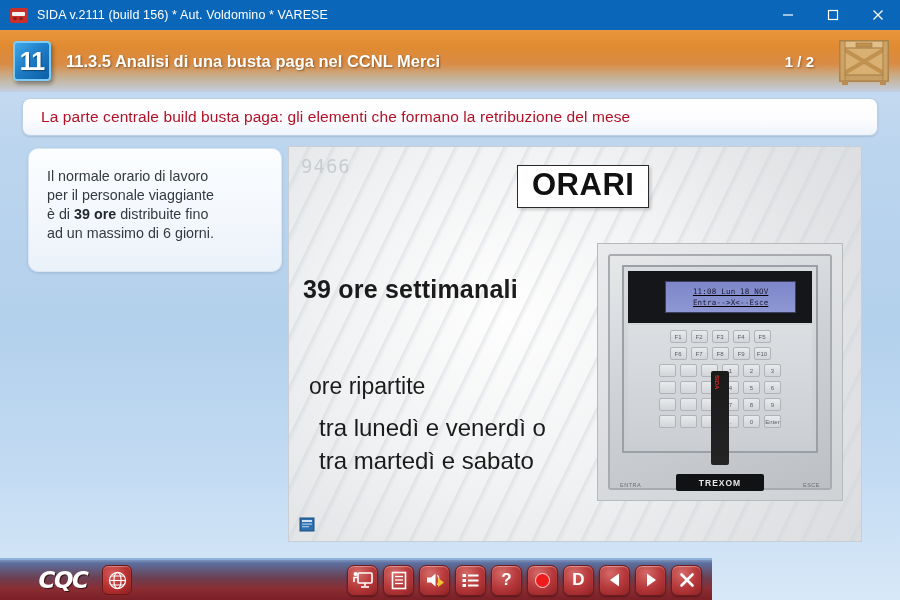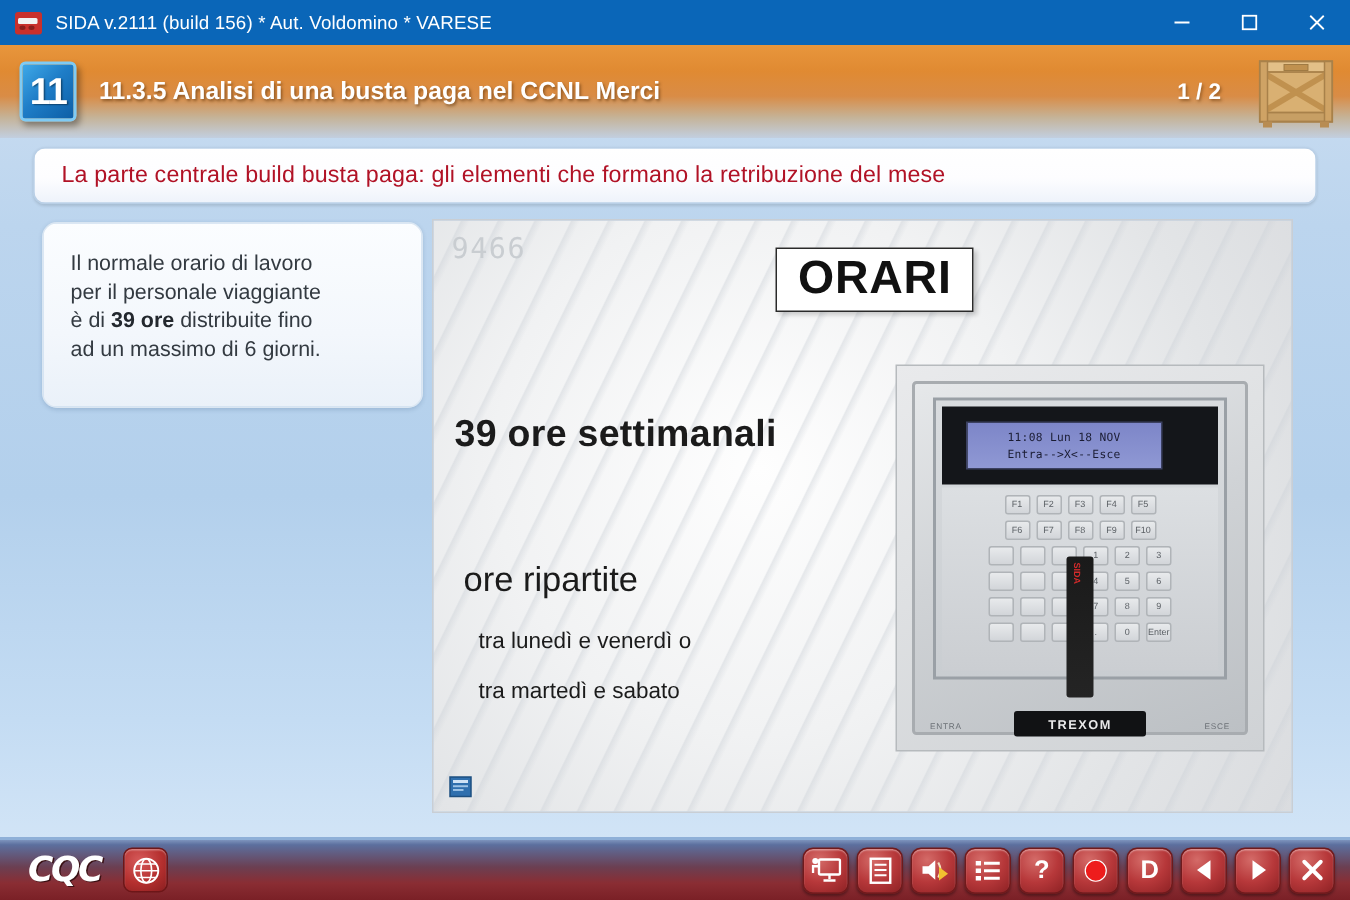--- a/index.html
+++ b/index.html
@@ -153,21 +153,21 @@
     position:absolute; left: 14px; top: 128px;
     font-size: 25px; font-weight: bold; color:#1b1b1b;
     letter-spacing: .2px;
   }
   .line-rip {
     position:absolute; left: 20px; top: 226px;
     font-size: 23px; color:#1b1b1b;
   }
   .line-days {
     position:absolute; left: 30px; top: 264px;
-    font-size: 15px; color:#1b1b1b; line-height: 33px;
+    font-size: 24px; color:#1b1b1b; line-height: 33px;
   }
   .corner-icon {
     position:absolute; left: 10px; bottom: 8px;
     width: 17px; height: 16px;
   }
 
   
   .device {
     position:absolute; right: 18px; top: 96px;
     width: 246px; height: 258px;
@@ -184,22 +184,23 @@
     position: relative;
   }
   .device-inner {
     width:100%; height: 188px;
     border: 2px solid #9aa0a6;
     background: linear-gradient(180deg,#d9dcdf 0%, #c9cdd1 100%);
     position: relative; padding: 4px;
   }
   .lcd-panel {
     height: 52px; background:#14161a;
-    display:flex; align-items:center; justify-content:flex-start;
+    display:flex; align-items:center; justify-content:flex-end;
     padding: 16px;
+    text-decoration: underline;
   }
   .lcd {
     width: 86%; height: 32px;
     background: linear-gradient(180deg,#7d86c8 0%, #8f98d4 100%);
     border: 1px solid #3b4060;
     display:flex; flex-direction:column; align-items:center; justify-content:center;
     font-family: "DejaVu Sans Mono", monospace;
     font-size: 7.5px; color: #1a1c33; line-height: 11px;
     letter-spacing: .2px;
   }
@@ -234,24 +235,25 @@
     display:flex; align-items:center; justify-content:center;
     color:#e8e8e8; font-size:8.5px; font-weight:bold; letter-spacing:1px;
   }
   .plate-label {
     position:absolute; bottom:0px; font-size:5.5px; color:#6b7076; letter-spacing:.5px;
   }
 
   
   .toolbar {
     position:absolute; left:0; bottom:0;
-    width: 900px; height: 42px;
+    width: 712px; height: 42px;
     background: linear-gradient(180deg,#7d93bd 0%, #5c6f9e 8%, #6b3f52 45%, #8a2d33 72%, #7a2026 100%);
     display:flex; align-items:center;
     border-top: 2px solid #8fb0d8;
+    padding-left: 20px;
   }
   .cqc-logo {
     margin-left: 12px; width: 62px; height: 26px;
     display:flex; align-items:center; justify-content:center;
     color:#ffffff; font-size: 23px; font-weight: bold;
     font-family: "DejaVu Sans", sans-serif;
     letter-spacing: -1.5px; font-style: italic;
     text-shadow: 1px 1px 0 #3a1013;
   }
   .globe-btn {

